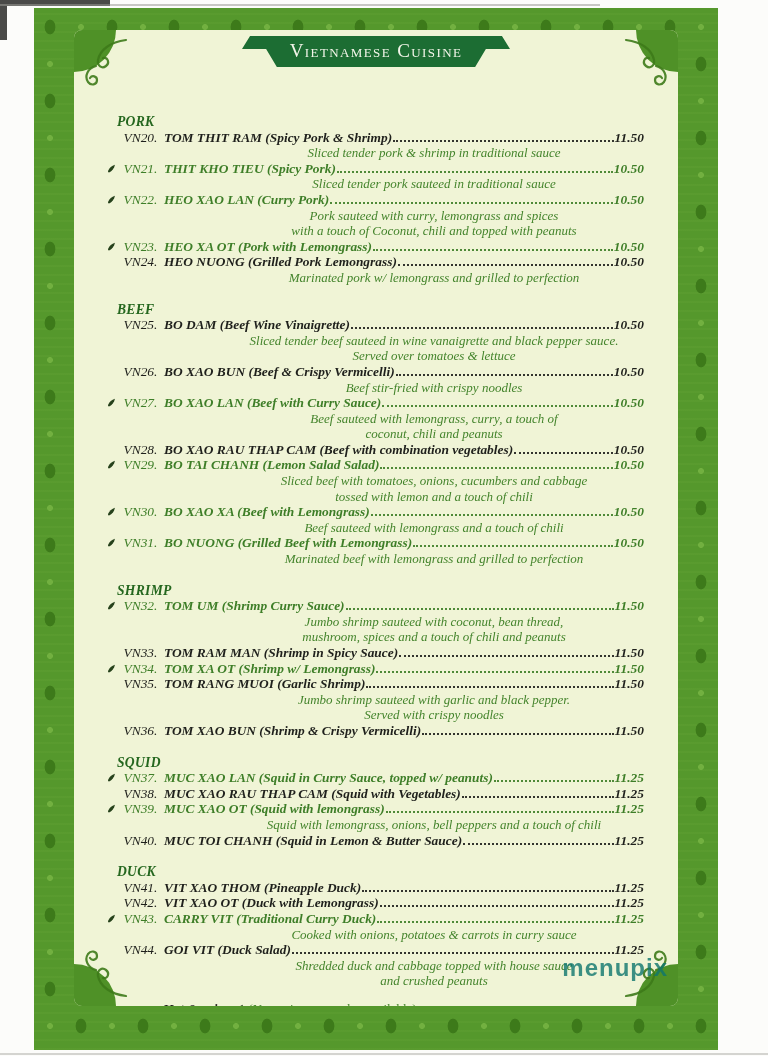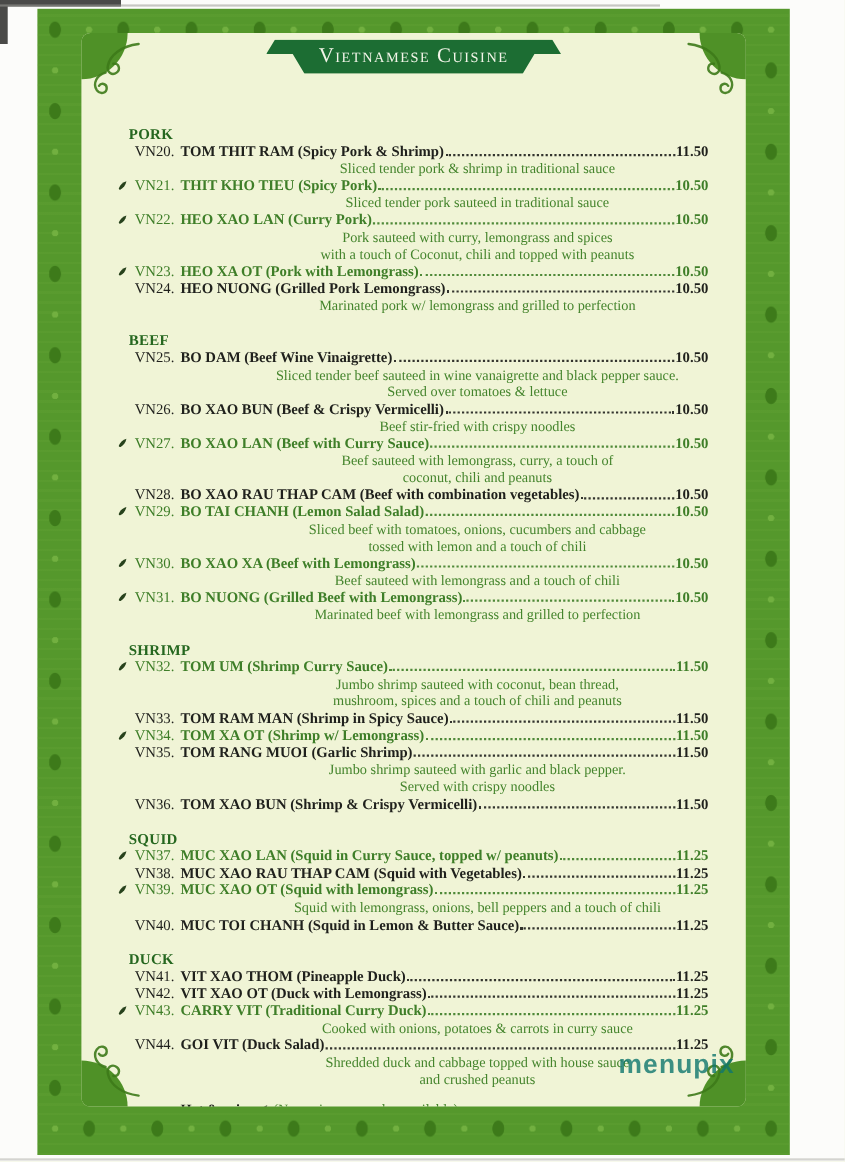--- a/index.html
+++ b/index.html
@@ -46,21 +46,21 @@
     width:268px;height:31px;margin:6px auto 0;position:relative;background:#1c6d33;
     clip-path:polygon(3% 0,97% 0,100% 42%,91% 42%,87% 100%,13% 100%,9% 42%,0 42%);
     display:flex;align-items:center;justify-content:center;
   }
   .banner span{
     color:#f3f5e9;font-variant:small-caps;font-weight:normal;
     font-size:19px;letter-spacing:1.4px;line-height:1;padding-bottom:2px;
   }
 
   
-  .menu{margin:47px 34px 0 30px;font-size:13.4px;line-height:15.6px;color:#1f201c;}
+  .menu{margin:47px 34px 0 30px;font-size:13.4px;line-height:15.6px;color:#1f201c;font-style:italic;}
   .section{margin-top:16px;}
   .section:first-child{margin-top:0;}
   .sec-h{font-weight:bold;color:#25671f;font-size:13.6px;padding-left:13px;letter-spacing:.3px;}
   .item{display:flex;align-items:baseline;text-align:center;}
   .mk{width:13px;flex:0 0 13px;position:relative;}
   .mk svg{width:10px;height:10px;position:relative;top:1px;}
   .code{width:47px;flex:0 0 47px;}
   .body{flex:1;min-width:0;}
   .line{display:flex;align-items:baseline;}
   .nm{font-weight:bold;white-space:nowrap;}

